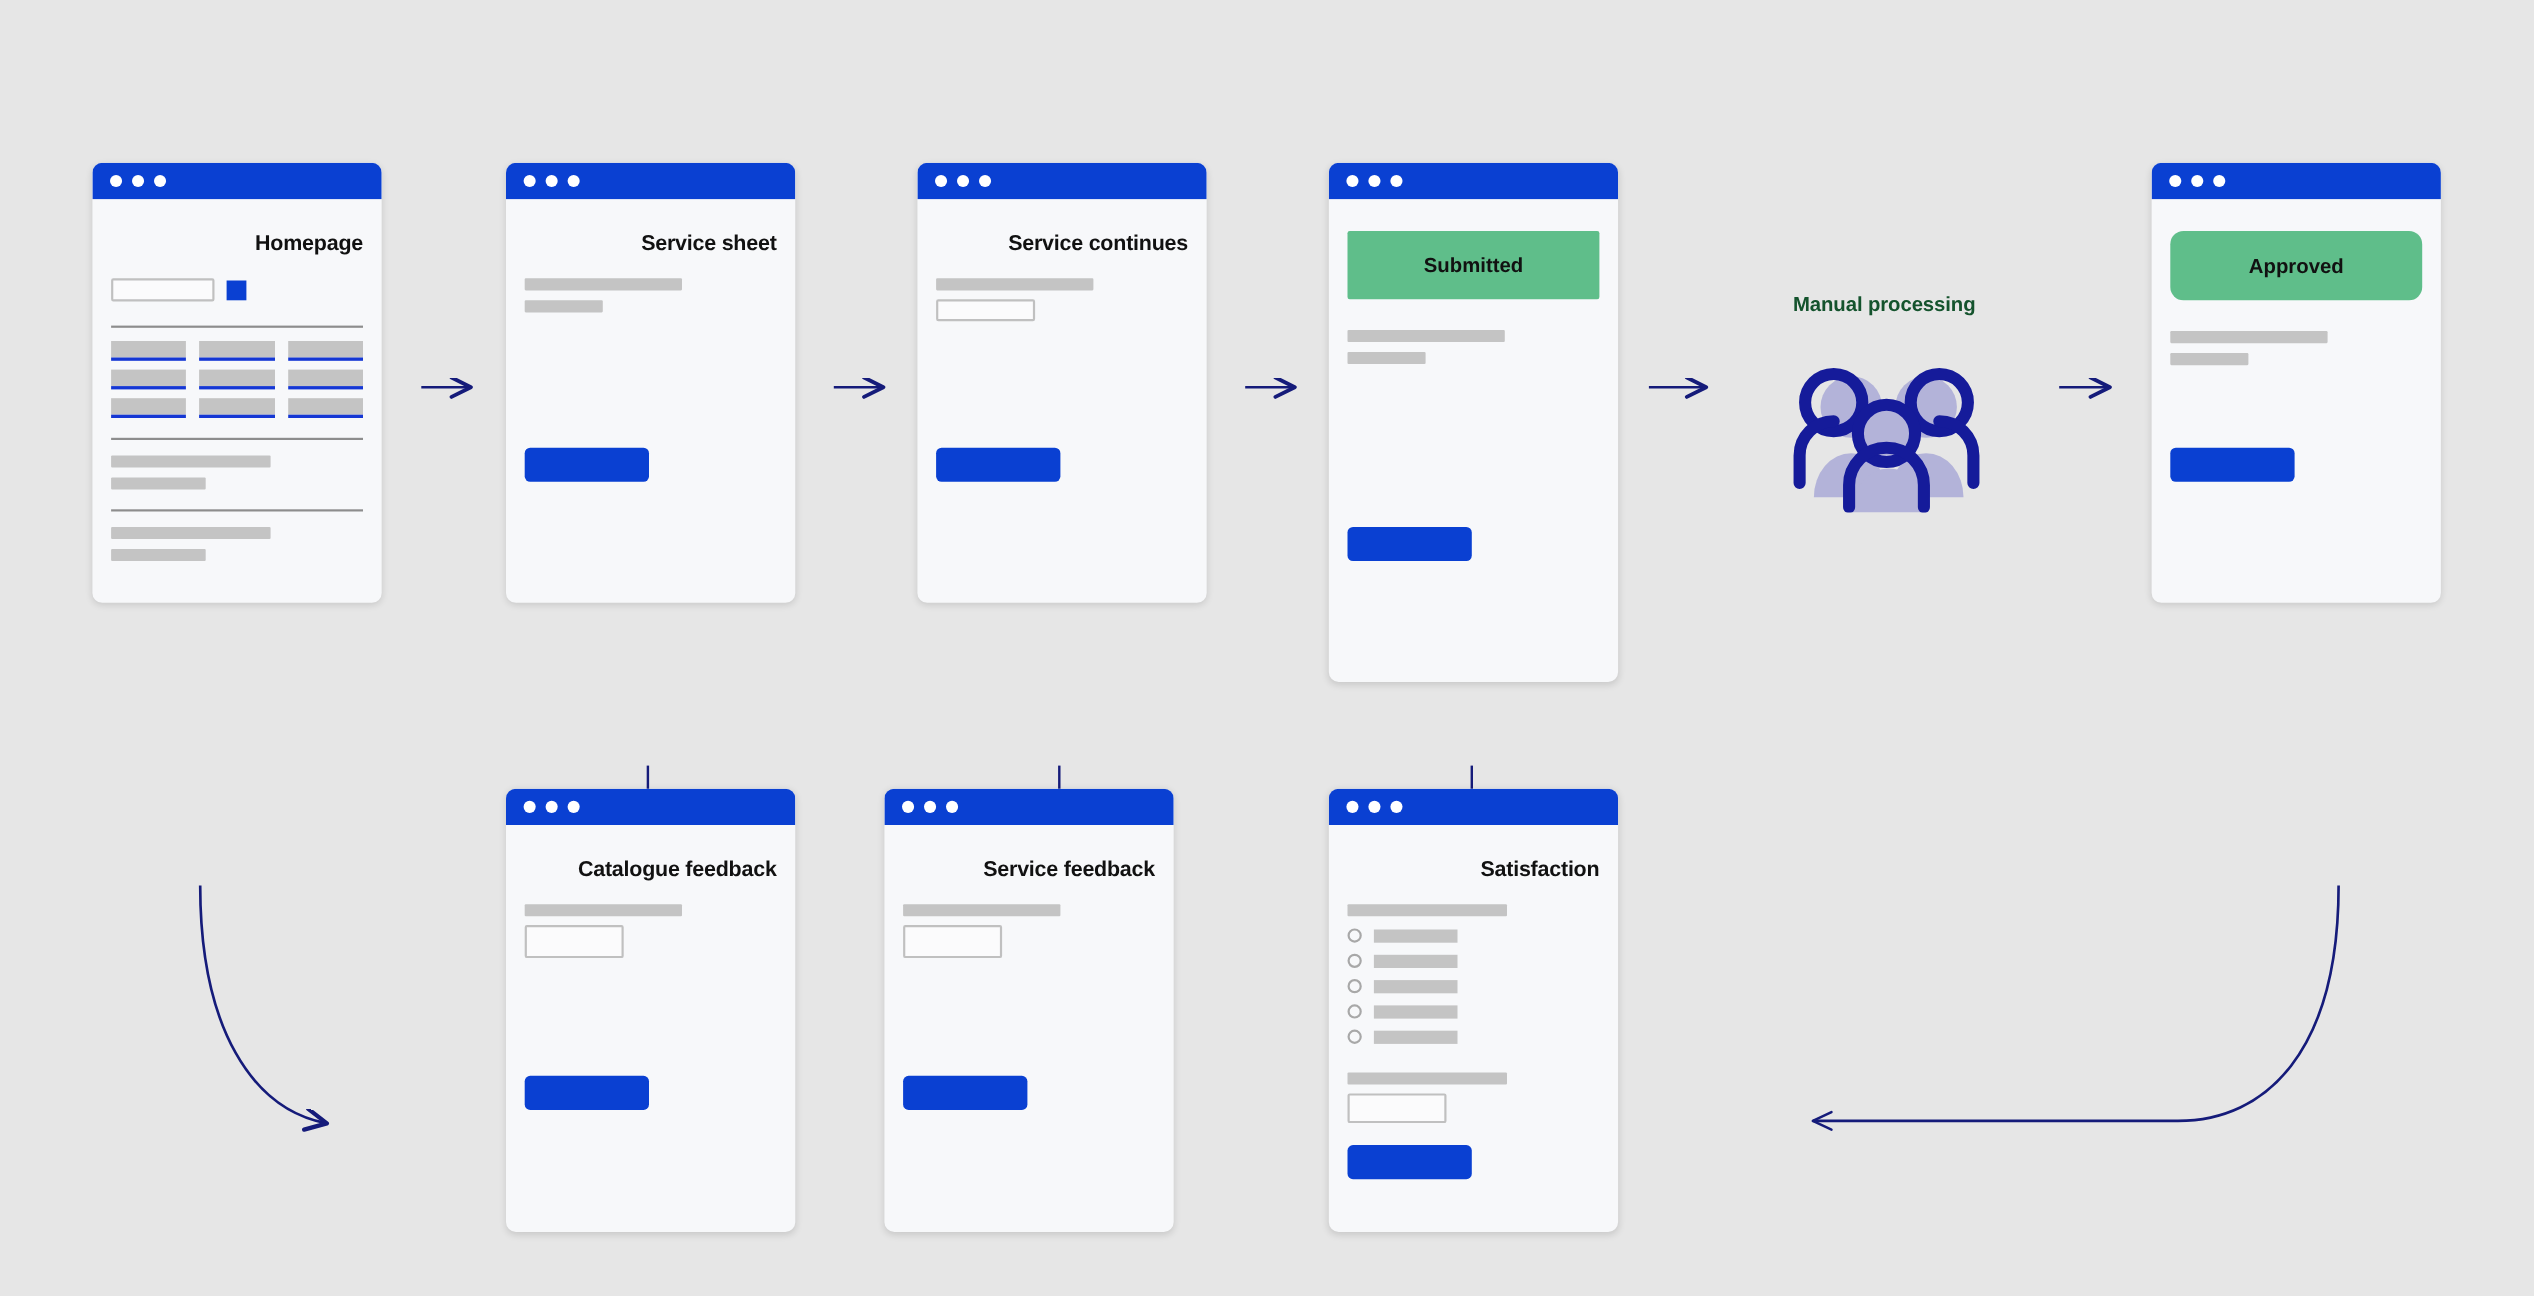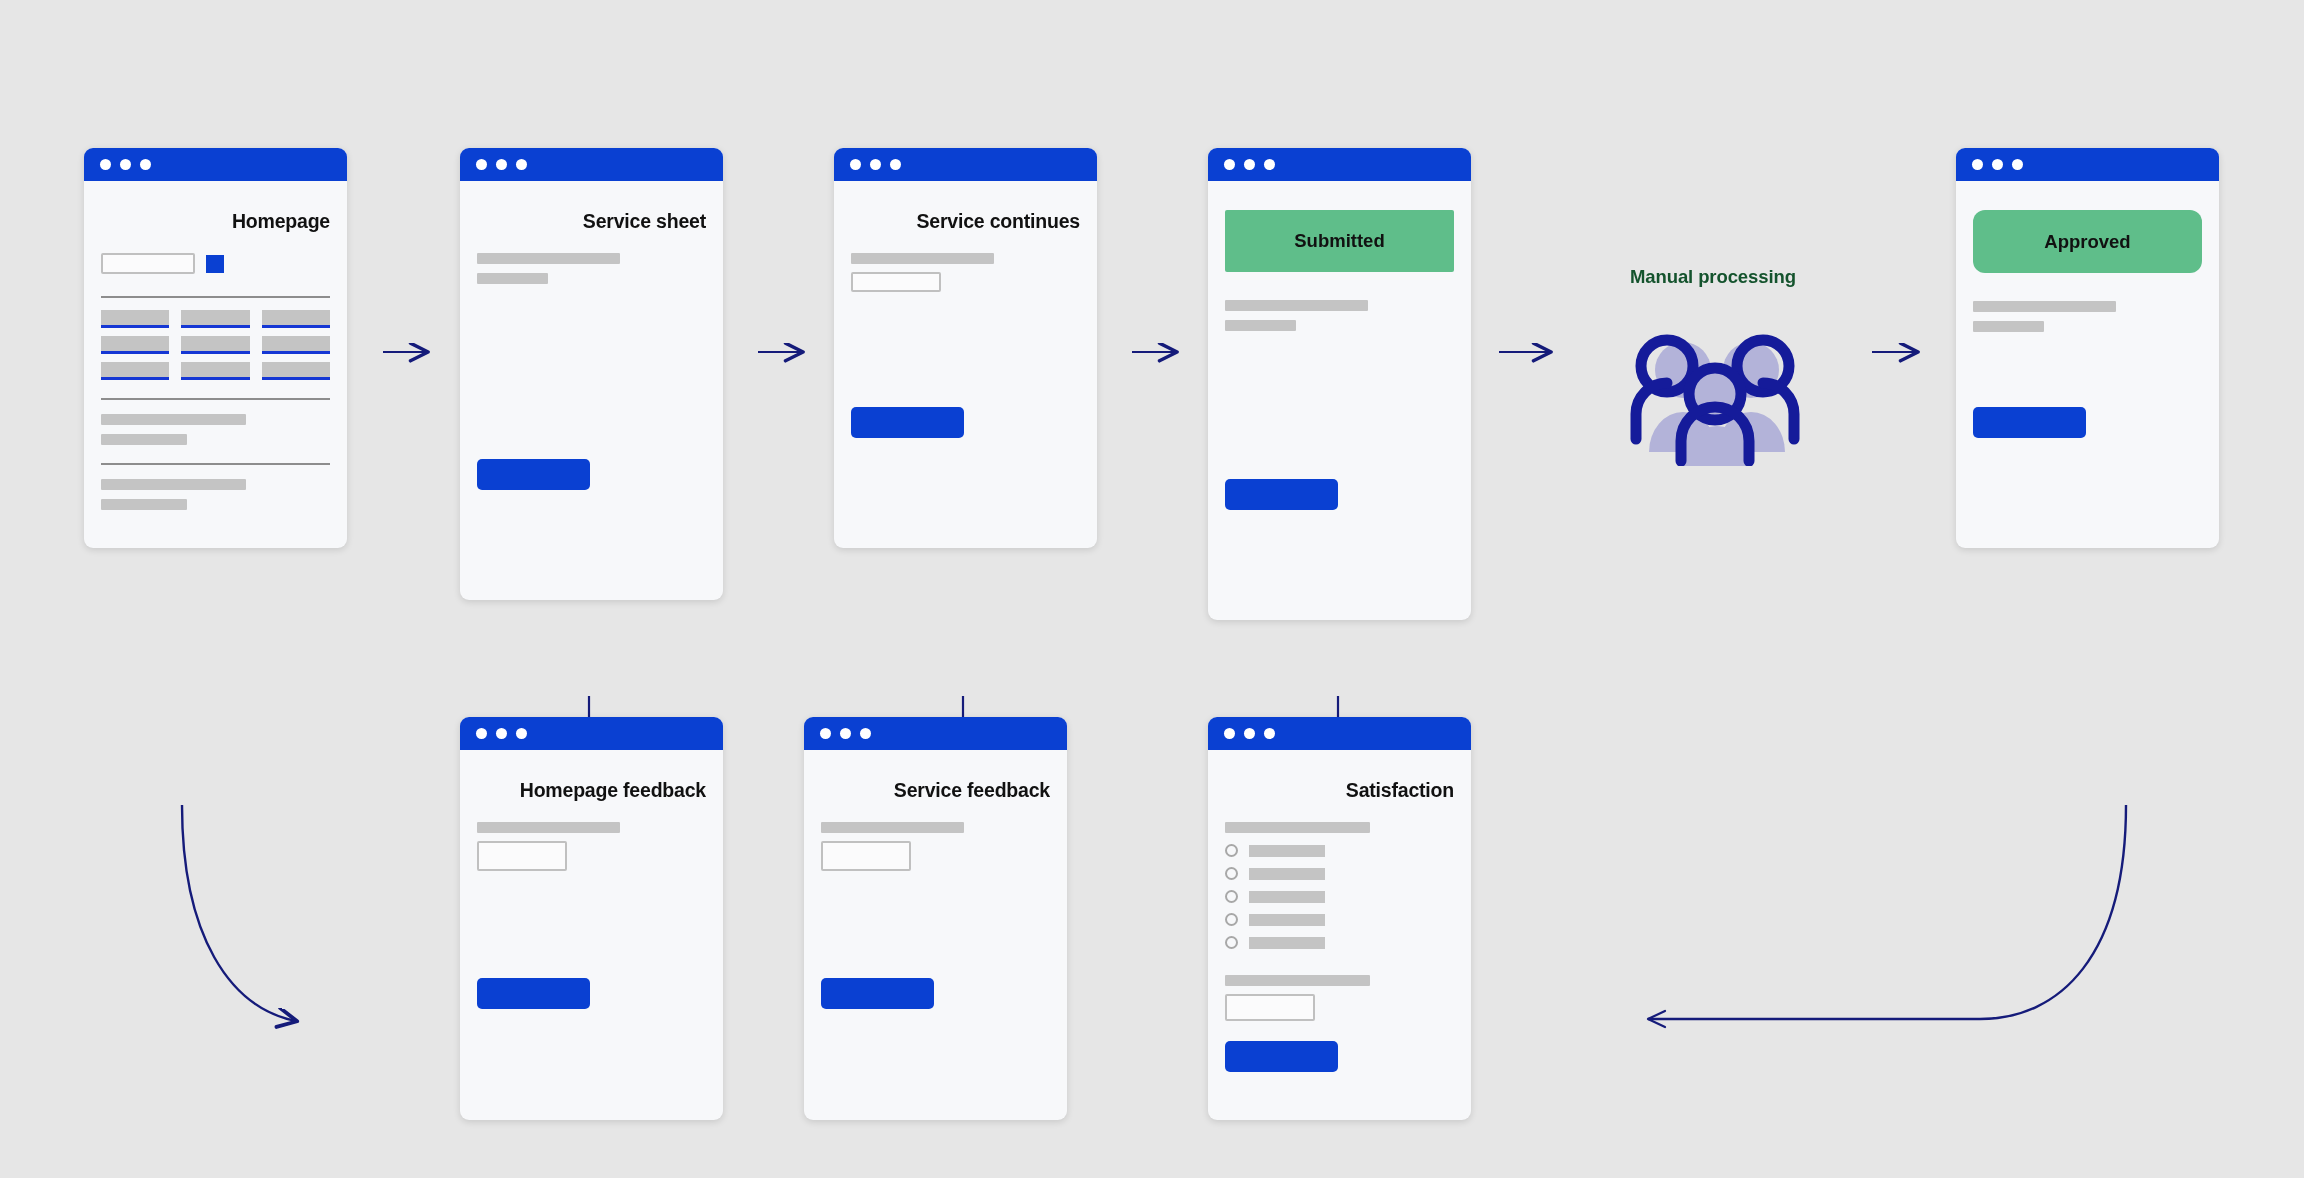--- a/index.html
+++ b/index.html
@@ -173,21 +173,21 @@
         <div class="divider" style="margin-top:18px;"></div>
         <div class="bar bar-lg" style="width:145px;margin-top:14px;"></div>
         <div class="bar bar-lg" style="width:86px;margin-top:9px;"></div>
 
         <div class="divider" style="margin-top:18px;"></div>
         <div class="bar bar-lg" style="width:145px;margin-top:14px;"></div>
         <div class="bar bar-lg" style="width:86px;margin-top:9px;"></div>
       </div>
     </div>
 
-    <div class="card" style="left:460px; top:52px; width:263px; height:452px;">
+    <div class="card" style="left:460px; top:52px; width:263px; height:400px;">
       <div class="card-bar">
         <span class="dot"></span>
         <span class="dot"></span>
         <span class="dot"></span>
       </div>
       <div class="card-body">
         <div class="card-title">Service sheet</div>
         <div class="bar bar-lg" style="width:143px;"></div>
         <div class="bar bar-lg" style="width:71px;margin-top:9px;"></div>
         <div class="btn-blue" style="position:absolute;left:17px;bottom:110px;width:113px;height:31px;"></div>
@@ -256,21 +256,21 @@
       </div>
     </div>
 
     <div class="card" style="left:460px; top:621px; width:263px; height:403px;">
       <div class="card-bar">
         <span class="dot"></span>
         <span class="dot"></span>
         <span class="dot"></span>
       </div>
       <div class="card-body">
-        <div class="card-title">Homepage feedback</div>
+        <div class="card-title">Catalogue feedback</div>
         <div class="bar bar-lg" style="width:143px;"></div>
         <div class="inputbox" style="width:90px;height:30px;margin-top:8px;"></div>
         <div class="btn-blue" style="position:absolute;left:17px;bottom:111px;width:113px;height:31px;"></div>
       </div>
     </div>
 
     <div class="card" style="left:804px; top:621px; width:263px; height:403px;">
       <div class="card-bar">
         <span class="dot"></span>
         <span class="dot"></span>

